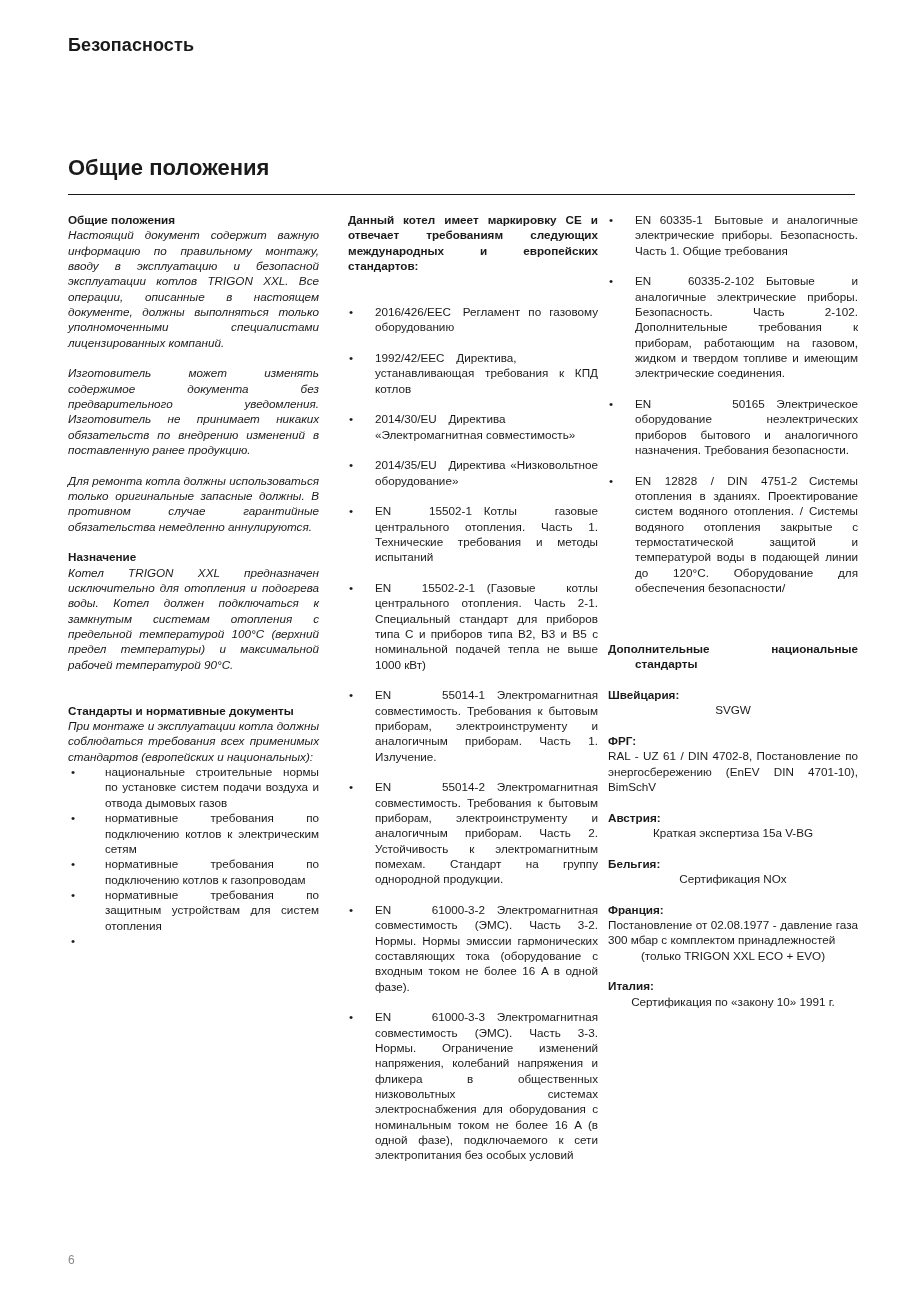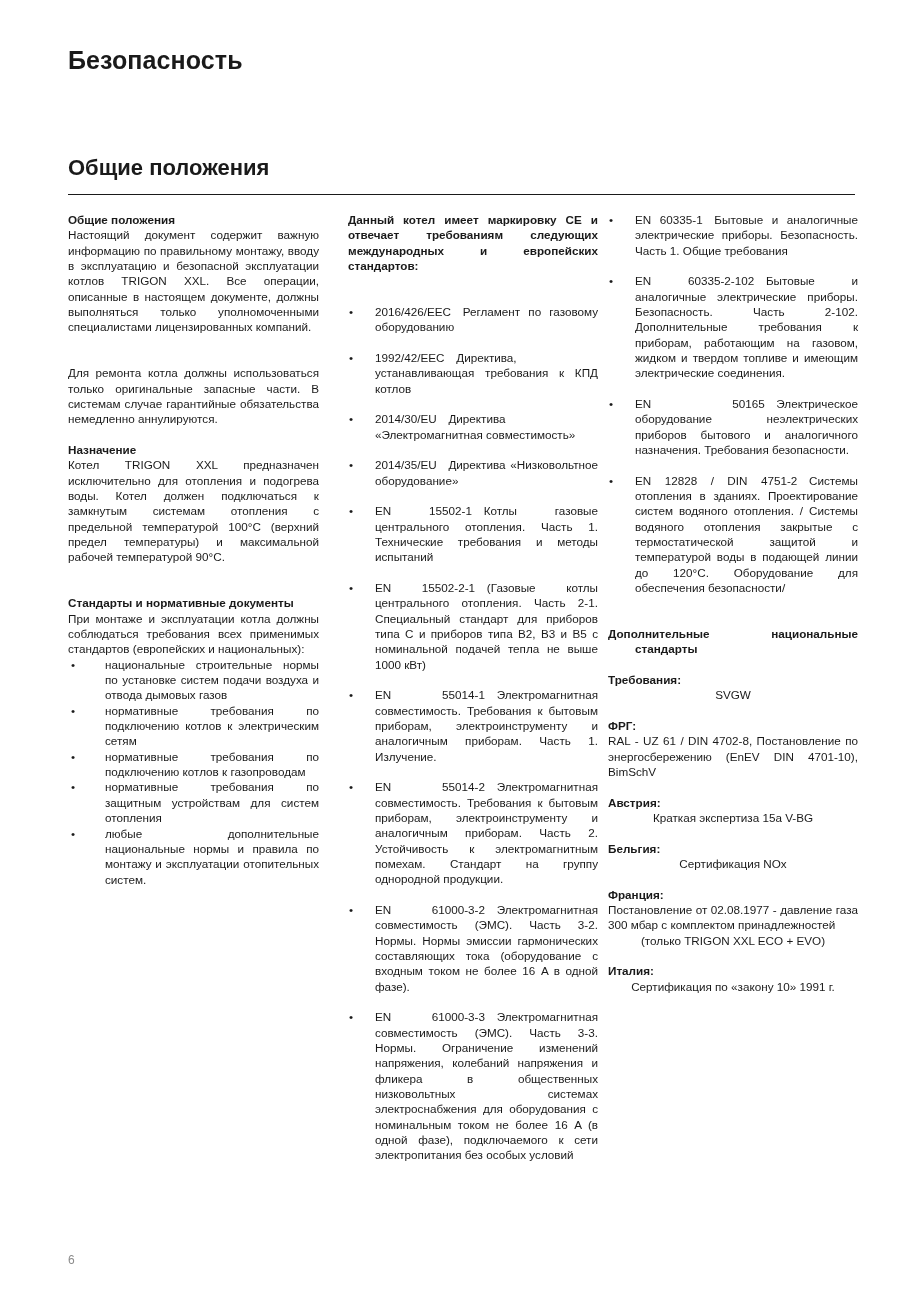--- a/index.html
+++ b/index.html
@@ -17,22 +17,22 @@
     height: 1301px;
     background: #ffffff;
     overflow: hidden;
     box-sizing: border-box;
   }
 
   
   .chapter-title {
     position: absolute;
     left: 68px;
-    top: 46px;
-    font-size: 25px;
+    top: 35px;
+    font-size: 18px;
     font-weight: bold;
     letter-spacing: 0.1px;
     color: #1a1a1a;
   }
   .section-title {
     position: absolute;
     left: 68px;
     top: 155px;
     font-size: 22px;
     font-weight: bold;
@@ -72,20 +72,21 @@
     font-weight: bold;
     text-align: left;
   }
   .sub-head.hang {
     text-align: justify;
     padding-left: 27px;
     text-indent: -27px;
   }
   .para {
     text-align: justify;
+    font-style: italic;
   }
   .gap-md { height: 15.3px; }
   .gap-lg { height: 30.6px; }
 
   
   .bullets { margin: 0; padding: 0; list-style: none; }
   .bullets li {
     position: relative;
     text-align: justify;
   }
@@ -113,20 +114,21 @@
   .list-std li:last-child { margin-bottom: 0; }
 
   .b { font-weight: normal; }
 
   
   .nat-head {
     font-weight: bold;
     text-align: justify;
     padding-left: 27px;
     text-indent: -27px;
+    margin-top: 15px;
   }
   .country {
     font-weight: bold;
     text-align: left;
   }
   .country-body { text-align: justify; }
   .country-body.flush { text-align: center; }
 
   
   .page-number {
@@ -145,34 +147,35 @@
   <div class="chapter-title">Безопасность</div>
   <div class="section-title">Общие положения</div>
   <div class="section-rule"></div>
 
   <div class="columns">
 
     <div class="col col-1">
       <div class="sub-head">Общие положения</div>
       <div class="para">Настоящий документ содержит важную информацию по правильному монтажу, вводу в эксплуатацию и безопасной эксплуатации котлов TRIGON XXL. Все операции, описанные в настоящем документе, должны выполняться только уполномоченными специалистами лицензированных компаний.</div>
       <div class="gap-md"></div>
-      <div class="gap-md"></div>
-      <div class="para">Для ремонта котла должны использоваться только оригинальные запасные части. В системам случае гарантийные обязательства немедленно аннулируются.</div>
+      <div class="para">Изготовитель может изменять содержимое документа без предварительного уведомления. Изготовитель не принимает никаких обязательств по внедрению изменений в поставленную ранее продукцию.</div>
+      <div class="gap-md"></div>
+      <div class="para">Для ремонта котла должны использоваться только оригинальные запасные должны. В противном случае гарантийные обязательства немедленно аннулируются.</div>
       <div class="gap-md"></div>
       <div class="sub-head">Назначение</div>
       <div class="para">Котел TRIGON XXL предназначен исключительно для отопления и подогрева воды. Котел должен подключаться к замкнутым системам отопления с предельной температурой 100°C (верхний предел температуры) и максимальной рабочей температурой 90°C.</div>
       <div class="gap-lg"></div>
       <div class="sub-head hang">Стандарты и нормативные документы</div>
       <div class="para">При монтаже и эксплуатации котла должны соблюдаться требования всех применимых стандартов (европейских и национальных):</div>
       <ul class="bullets list-c1" id="c1-bullets">
           <li><span class="dot">•</span><span>национальные строительные нормы по установке систем подачи воздуха и отвода дымовых газов</span></li>
           <li><span class="dot">•</span><span>нормативные требования по подключению котлов к электрическим сетям</span></li>
           <li><span class="dot">•</span><span>нормативные требования по подключению котлов к газопроводам</span></li>
           <li><span class="dot">•</span><span>нормативные требования по защитным устройствам для систем отопления</span></li>
-          <li><span class="dot">•</span><span>любые дополнительные национальные нормы и правила по монтажу и эксплуатации отопительных систем.</span></li>
+          <li><span class="dot">•</span></li>
         </ul>
     </div>
 
     <div class="col col-2">
       <div class="sub-head" style="text-align:justify">Данный котел имеет маркировку CE и отвечает требованиям следующих международных и европейских стандартов:</div>
       <div class="gap-lg"></div>
       <ul class="bullets list-std" id="c2-standards">
           <li><span class="dot">•</span><span class="b">2016/426/EEC</span>  <span>Регламент по газовому оборудованию</span></li>
           <li><span class="dot">•</span><span class="b">1992/42/EEC</span>  <span>Директива, устанавливающая требования к КПД котлов</span></li>
           <li><span class="dot">•</span><span class="b">2014/30/EU</span>  <span>Директива «Электромагнитная совместимость»</span></li>
@@ -191,21 +194,21 @@
           <li><span class="dot">•</span><span class="b">EN 60335-1</span>  <span>Бытовые и аналогичные электрические приборы. Безопасность. Часть 1. Общие требования</span></li>
           <li><span class="dot">•</span><span class="b">EN 60335-2-102</span>  <span>Бытовые и аналогичные электрические приборы. Безопасность. Часть 2-102. Дополнительные требования к приборам, работающим на газовом, жидком и твердом топливе и имеющим электрические соединения.</span></li>
           <li><span class="dot">•</span><span class="b">EN 50165</span>  <span>Электрическое оборудование неэлектрических приборов бытового и аналогичного назначения. Требования безопасности.</span></li>
           <li><span class="dot">•</span><span class="b">EN 12828 / DIN 4751-2</span>  <span>Системы отопления в зданиях. Проектирование систем водяного отопления. / Системы водяного отопления закрытые с термостатической защитой и температурой воды в подающей линии до 120°C. Оборудование для обеспечения безопасности/</span></li>
         </ul>
       <div class="gap-lg"></div>
       <div class="nat-head">Дополнительные национальные стандарты</div>
       <div class="gap-md"></div>
       <div id="c3-countries">
           <div>
-            <div class="country">Требования:</div>
+            <div class="country">Швейцария:</div>
             <div class="country-body flush">SVGW</div>
           </div>
           <div class="gap-md"></div>
           <div>
             <div class="country">ФРГ:</div>
             <div class="country-body">RAL - UZ 61 / DIN 4702-8, Постановление по энергосбережению (EnEV DIN 4701-10), BimSchV</div>
           </div>
           <div class="gap-md"></div>
           <div>
             <div class="country">Австрия:</div>

